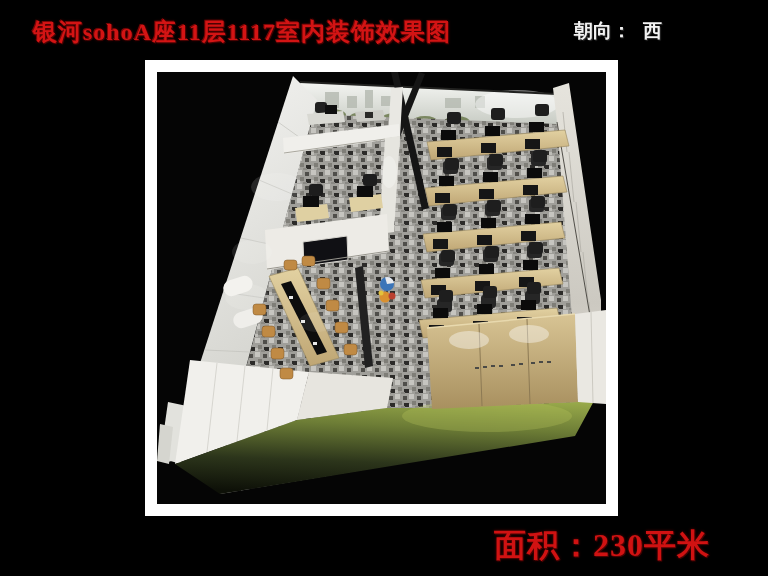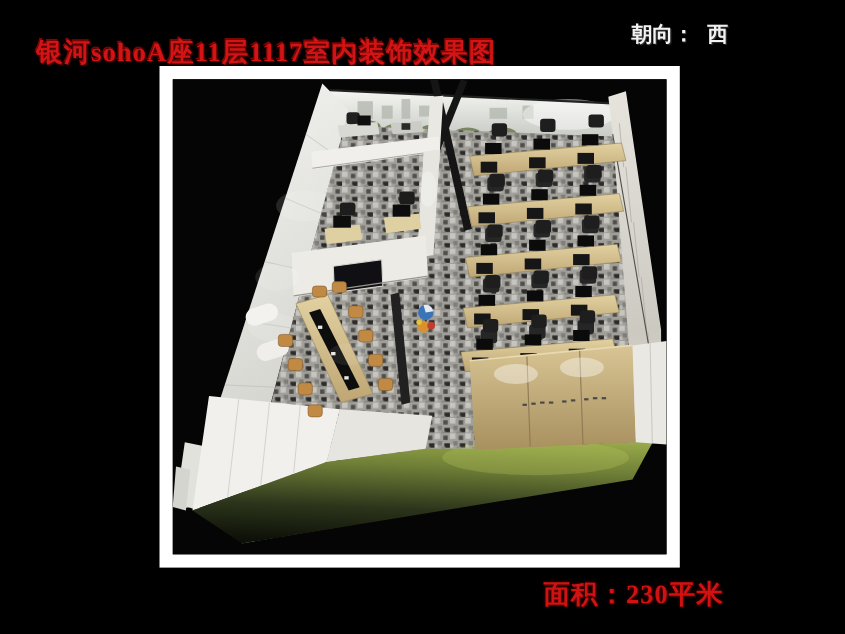--- a/index.html
+++ b/index.html
@@ -2,21 +2,21 @@
 <html><head>
 <meta charset="utf-8">
 <style>
   html,body{margin:0;padding:0;}
   body{
     width:768px;height:576px;position:relative;overflow:hidden;
     background:#000;
     font-family:"Liberation Serif","DejaVu Serif",serif;
   }
   .title{
-    position:absolute;left:33px;top:31px;
+    position:absolute;left:33px;top:16px;
     font-size:24px;font-weight:bold;letter-spacing:1px;
     color:#d31414;
     text-shadow:1px 1px 0 #4a0303,-1px -1px 0 #7a0606,0 0 3px #6e0404;
     white-space:nowrap;
     text-align:center;
   }
   .orientation{
     position:absolute;left:574px;top:18px;
     font-size:19px;font-weight:bold;color:#f2f2f2;
     text-shadow:1px 1px 1px #333;
@@ -24,21 +24,21 @@
   }
   .orientation .val{margin-left:12px;}
   .frame{
     position:absolute;left:145px;top:60px;
     width:449px;height:432px;
     background:#000;border:12px solid #ffffff;
   }
   .frame svg{display:block;}
   .area{
     position:absolute;left:494px;top:524px;
-    font-size:24px;font-weight:bold;color:#d01212;
+    font-size:32px;font-weight:bold;color:#d01212;
     text-shadow:1px 1px 0 #4a0303,0 0 3px #6e0404;
     white-space:nowrap;letter-spacing:1px;
   }
 </style>
 </head>
 <body>
 
 <div class="title">银河sohoA座11层1117室内装饰效果图</div>
 
 <div class="orientation">

